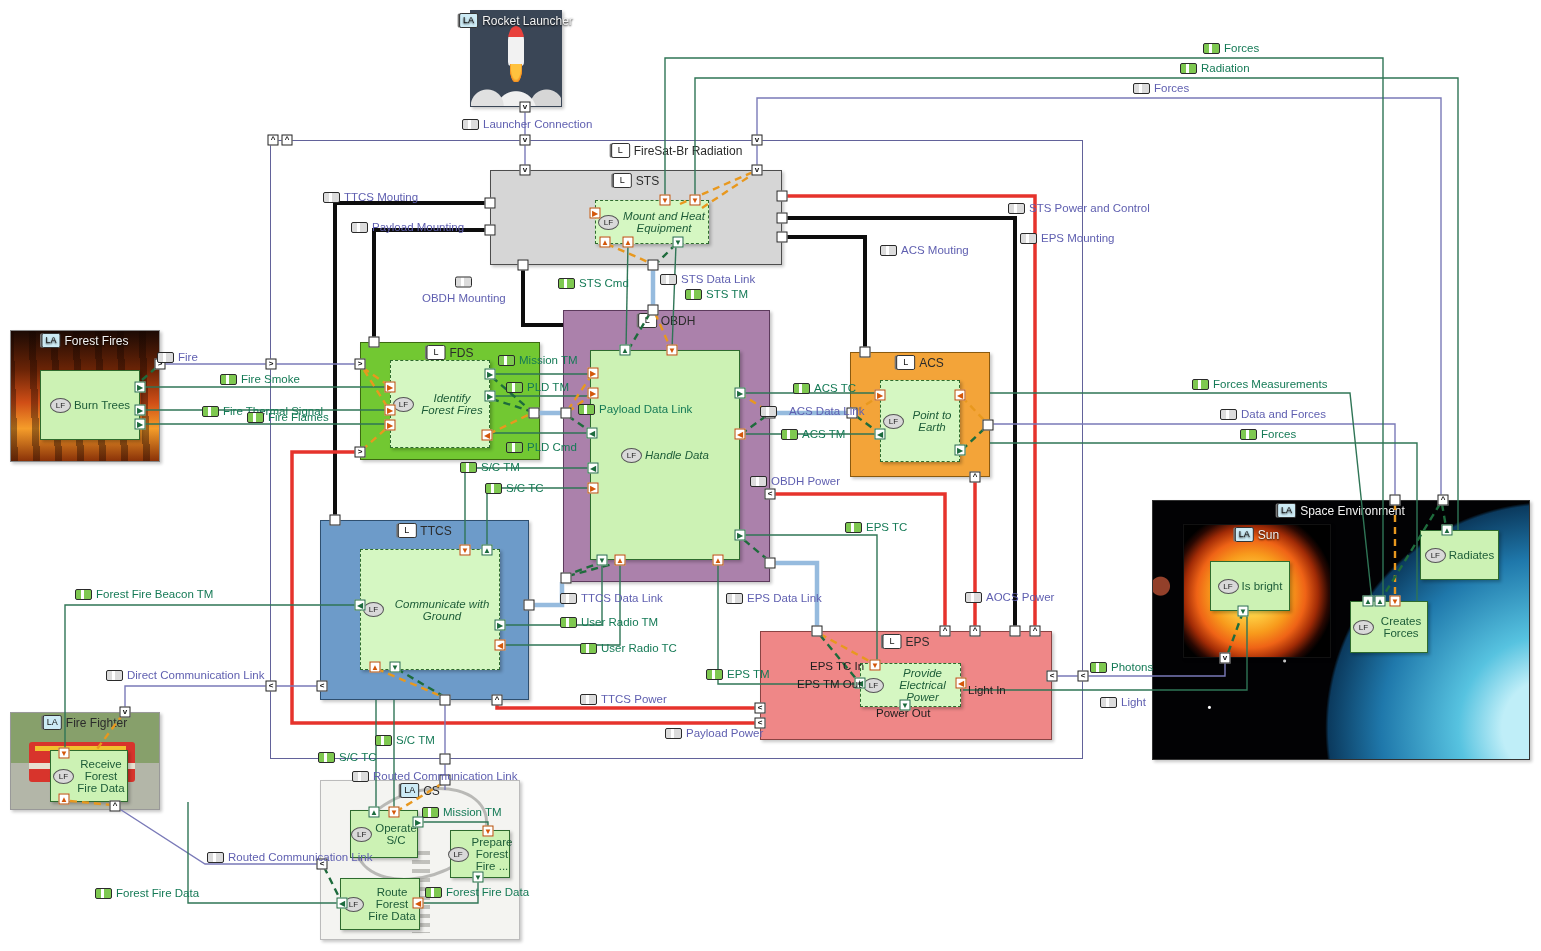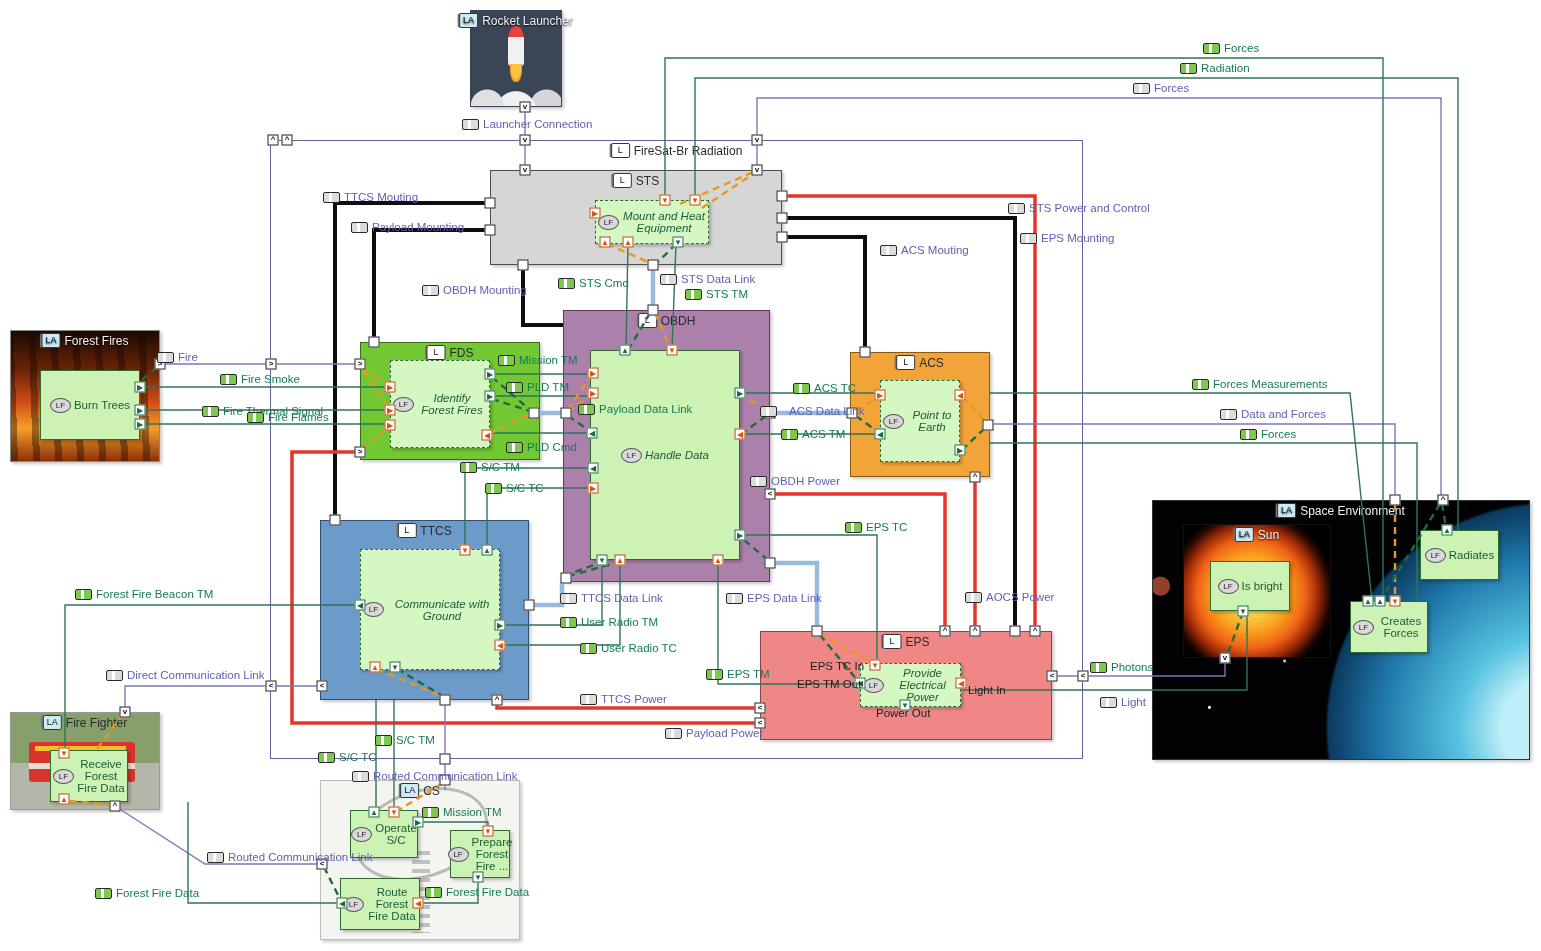--- a/index.html
+++ b/index.html
@@ -421,21 +421,21 @@
       <span>STS Power and Control</span>
     </div>
     <div class="xlabel ce" style="left: 1020px; top: 238px;">
       <div class="exicon c"></div>
       <span>EPS Mounting</span>
     </div>
     <div class="xlabel ce" style="left: 880px; top: 250px;">
       <div class="exicon c"></div>
       <span>ACS Mouting</span>
     </div>
-    <div class="xlabel ce" style="left: 422px; top: 290px;">
+    <div class="xlabel ce" style="left: 422px; top: 290px; flex-direction: column;">
       <div class="exicon c"></div>
       <span>OBDH Mounting</span>
     </div>
     <div class="xlabel fx" style="left: 558px; top: 283px;">
       <div class="exicon g"></div>
       <span>STS Cmd</span>
     </div>
     <div class="xlabel ce" style="left: 660px; top: 279px;">
       <div class="exicon c"></div>
       <span>STS Data Link</span>

